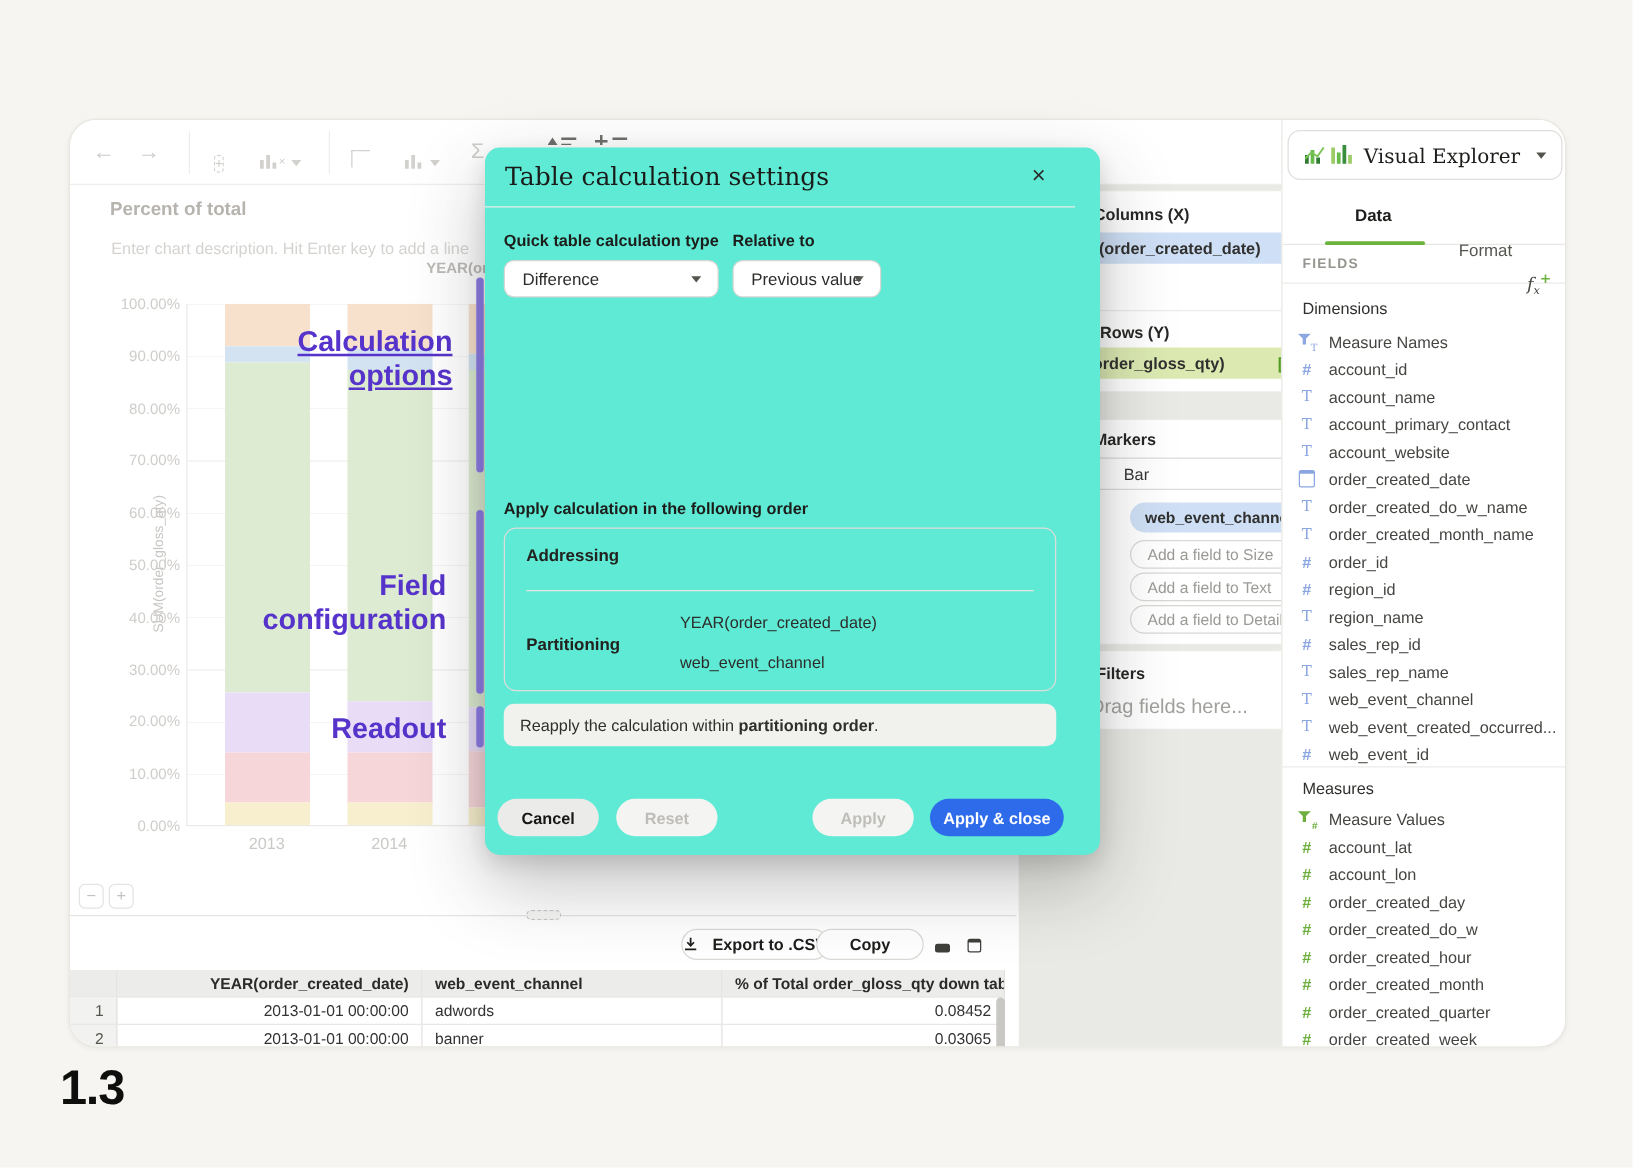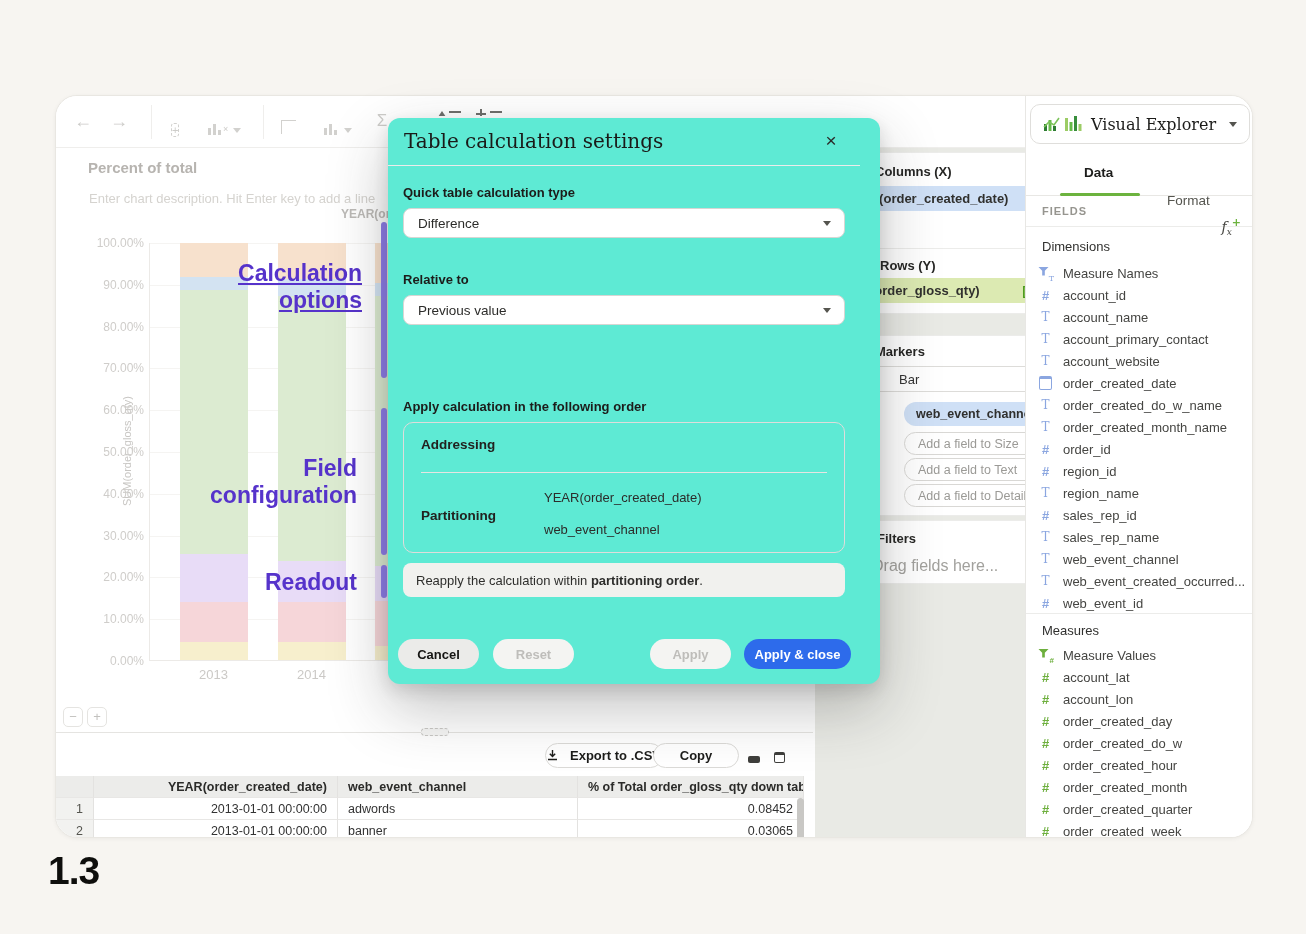--- a/index.html
+++ b/index.html
@@ -98,21 +98,21 @@
   .ic[data-ic="funnel-text"]::after { content:"T"; position:absolute; right:-1px; bottom:-2px; font-family:"DejaVu Serif", serif; font-size:8px; }
   .ic[data-ic="funnel-number"]::after { content:"#"; position:absolute; right:-1px; bottom:-2px; font-size:8px; font-weight:700; }
   .list-divider { position:absolute; left:0; width:229px; height:1px; background:#ececea; }
 
   
   .modal { position:absolute; left:388px; top:118px; width:492px; height:566px; background:#5eead4; border-radius:12px; z-index:20;
     box-shadow:0 24px 60px rgba(40,40,40,.28), 0 6px 16px rgba(40,40,40,.14); }
   .modal-header { position:absolute; left:0; top:0; width:472px; height:48px; border-bottom:1px solid #ececea; }
   .modal-title { position:absolute; left:16px; top:11px; font-family:"DejaVu Serif", serif; font-size:20px; color:#1a1a18; }
   .modal-close { position:absolute; right:18px; top:12px; width:22px; height:22px; font-size:19px; line-height:22px; text-align:center; color:#2b2b29; cursor:pointer; }
-  .m-fields { position:absolute; left:15px; top:67px; width:442px; display:flex; flex-direction:column; gap:34px; }
+  .m-fields { position:absolute; left:15px; top:67px; width:442px; display:flex; flex-direction:row; gap:11px; }
   .m-label { font-size:13px; font-weight:700; color:#1c1c1a; margin-bottom:8px; }
   .m-select { position:relative; height:30px; border:1px solid #d7d6d3; border-radius:8px; background:#fff; display:flex; align-items:center; padding:0 14px; font-size:13.5px; color:#2c2c2a; }
   .m-select::after { content:""; position:absolute; right:13px; width:0; height:0; border-left:4.5px solid transparent; border-right:4.5px solid transparent; border-top:5.5px solid #55554f; }
   .order-label { position:absolute; left:15px; top:281px; font-size:13px; font-weight:700; color:#1c1c1a; }
   .part-box { position:absolute; left:15px; top:304px; width:442px; height:131px; border:1px solid #dedddb; border-radius:10px; }
   .addr-label { position:absolute; left:17px; top:14px; font-size:13.5px; font-weight:700; color:#22221f; }
   .part-div { position:absolute; left:17px; right:17px; top:49px; height:1px; background:#e6e5e2; }
   .part-label { position:absolute; left:17px; top:67px; font-size:13.5px; font-weight:700; color:#22221f;margin-top:18px; }
   .part-val { position:absolute; left:140px; font-size:13px; color:#2c2c2a; }
   .note-box { position:absolute; left:15px; top:445px; width:442px; height:34px; background:#f1f1ee; border-radius:8px; display:flex; align-items:center; padding:0 13px; font-size:13px; color:#2e2e2c; }

